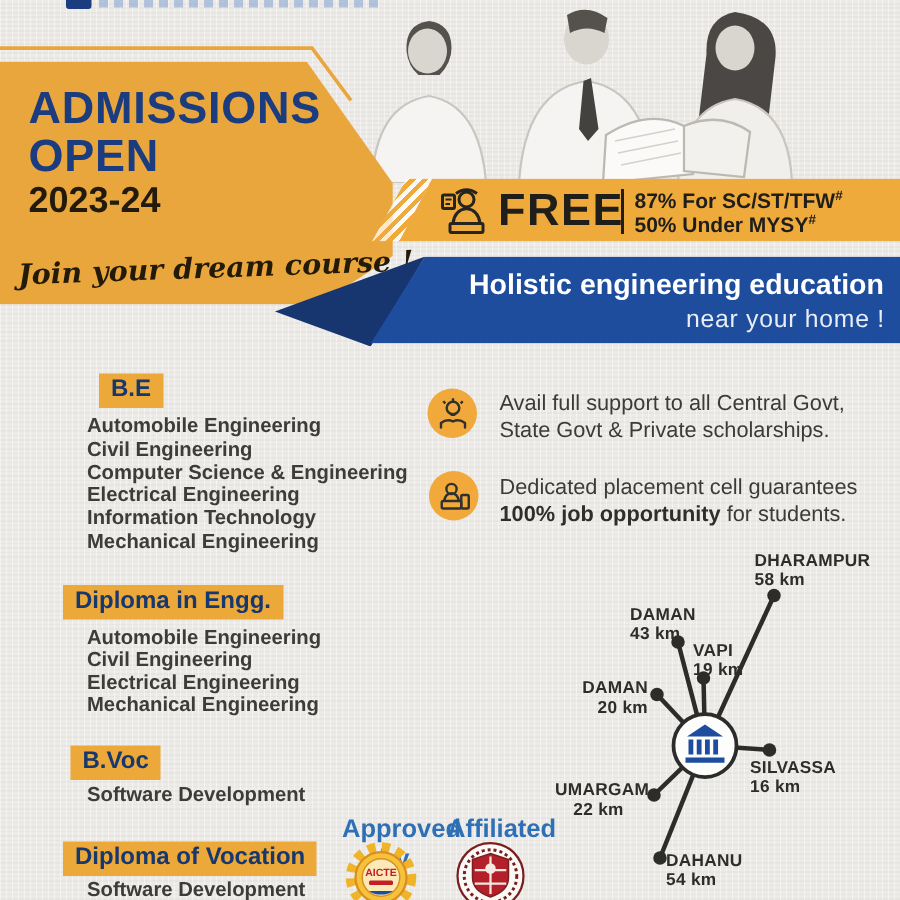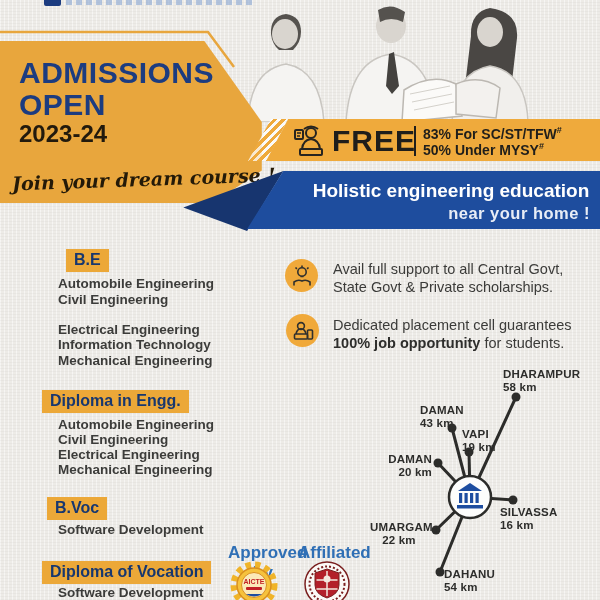--- a/index.html
+++ b/index.html
@@ -38,21 +38,21 @@
   .free-div{left:414px;top:126px;width:2px;height:30px;background:#1f1e1b;}
   .free-l1{left:423px;top:125px;font-size:14px;font-weight:700;color:#1f1e1b;}
   .free-l2{left:423px;top:141px;font-size:14px;font-weight:700;color:#1f1e1b;text-align:right;}
   .free-l1 sup,.free-l2 sup{font-size:9px;}
   
   .blue-fold{left:180px;top:171px;width:110px;height:60px;background:#17356f;
     clip-path:polygon(94% 0,61% 100%,3% 61%);}
   .blue-band{left:245px;top:171px;width:355px;height:58px;background:#1e4d9e;
     clip-path:polygon(10.8% 0,100% 0,100% 100%,0.6% 100%);}
   .blue-l1{left:296px;top:180px;width:310px;text-align:center;font-size:19px;font-weight:700;color:#ffffff;}
-  .blue-l2{left:280px;top:204px;width:310px;text-align:right;font-size:16.5px;font-weight:700;color:#e8edf6;letter-spacing:.5px;}
+  .blue-l2{left:280px;top:204px;width:310px;text-align:right;font-size:16.5px;font-weight:400;color:#e8edf6;letter-spacing:.5px;}
   
   .hl{background:#eca838;color:#17376f;font-weight:800;padding:2px 8px 3px 8px;display:inline-block;}
   .h-be{left:50px;top:249px;font-size:16px;margin-left:16px;}
   .h-dip{left:42px;top:390px;font-size:16px;}
   .h-bvoc{left:47px;top:497px;font-size:16px;}
   .h-dvoc{left:42px;top:561px;font-size:16px;}
   .course{position:absolute;left:58px;font-size:13.5px;font-weight:700;color:#3c3c3a;}
   
   .bullet-icon{width:33px;height:33px;border-radius:50%;background:#f0a93a;display:flex;align-items:center;justify-content:center;}
   .bi1{left:285px;top:259px;}
@@ -117,31 +117,32 @@
       <circle cx="19" cy="11" r="5"></circle>
       <path d="M12 7 q7 -5 14 0"></path>
       <path d="M10 27 q1 -9 9 -10 q8 1 9 10"></path>
       <rect x="8" y="27" width="22" height="6" rx="1"></rect>
       <rect x="3" y="8" width="8" height="9" rx="1"></rect>
       <path d="M5 11 l4 0 M5 14 l3 0" stroke-width="1.4"></path>
     </svg>
   </div>
   <div class="abs free-word">FREE</div>
   <div class="abs free-div"></div>
-  <div class="abs free-l1"><span>83% For SC/ST/TFW</span><sup>#</sup></div>
+  <div class="abs free-l1"><span>87% For SC/ST/TFW</span><sup>#</sup></div>
   <div class="abs free-l2"><span>50% Under MYSY</span><sup>#</sup></div>
 
   <div class="abs blue-fold"></div>
   <div class="abs blue-band"></div>
   <div class="abs blue-l1">Holistic engineering education</div>
   <div class="abs blue-l2">near your home !</div>
 
   <div class="abs hl h-be">B.E</div>
   <div class="course" style="top:276px">Automobile Engineering</div>
   <div class="course" style="top:292px">Civil Engineering</div>
+  <div class="course" style="top:307px">Computer Science &amp; Engineering</div>
   <div class="course" style="top:322px">Electrical Engineering</div>
   <div class="course" style="top:337px">Information Technology</div>
   <div class="course" style="top:353px">Mechanical Engineering</div>
 
   <div class="abs hl h-dip">Diploma in Engg.</div>
   <div class="course" style="top:417px">Automobile Engineering</div>
   <div class="course" style="top:432px">Civil Engineering</div>
   <div class="course" style="top:447px">Electrical Engineering</div>
   <div class="course" style="top:462px">Mechanical Engineering</div>
 

